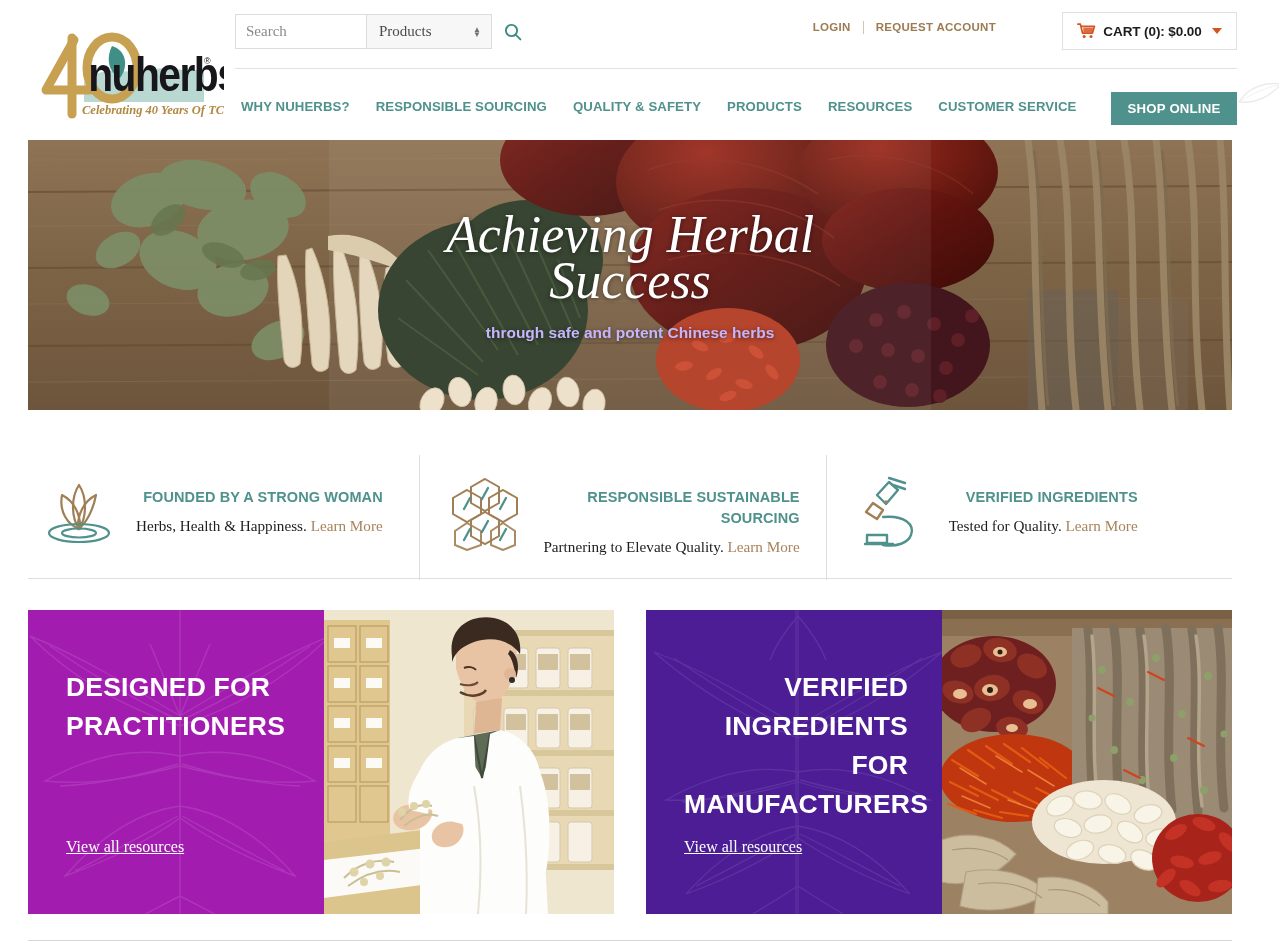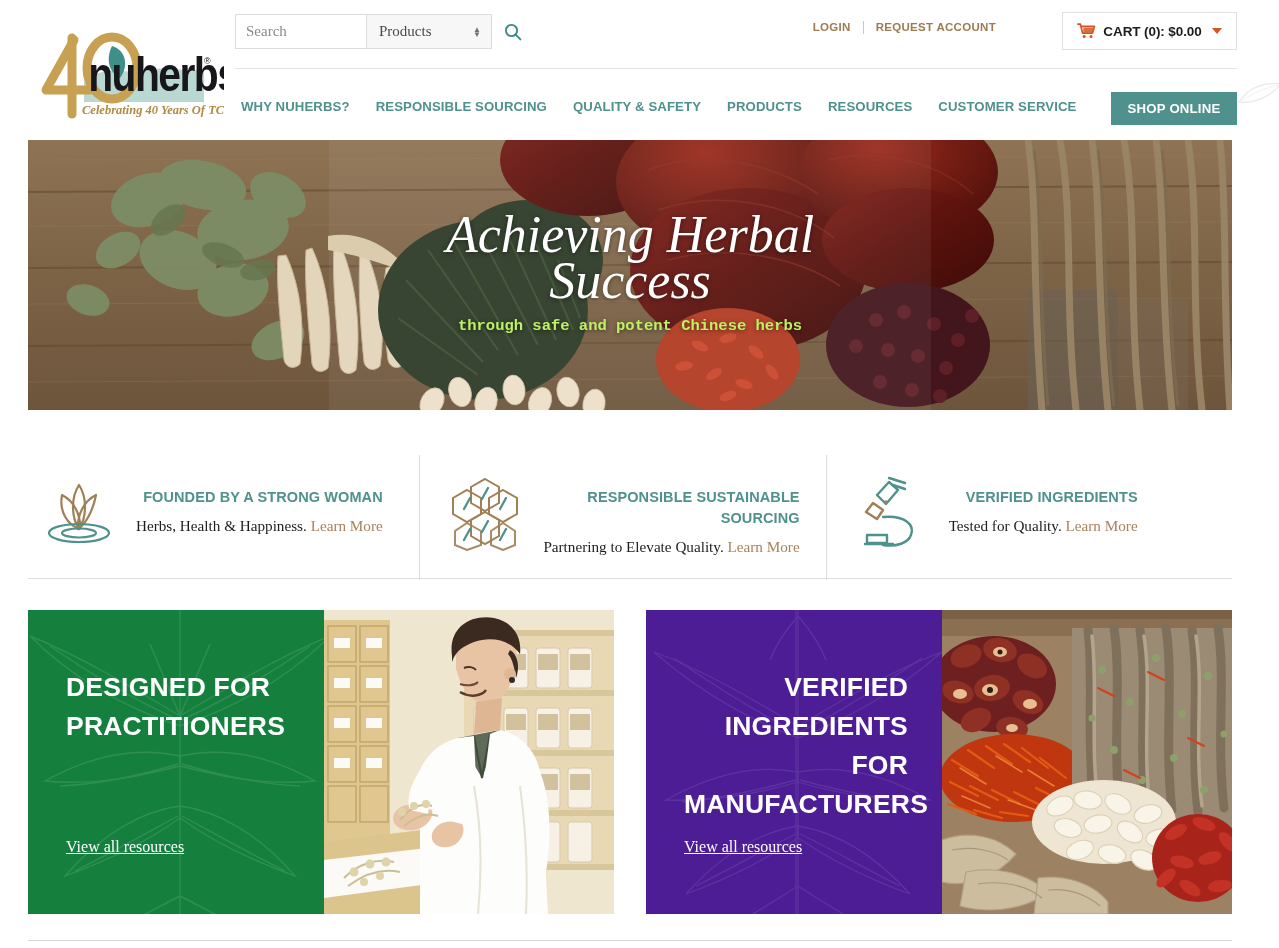--- a/index.html
+++ b/index.html
@@ -183,25 +183,25 @@
     font-family: "Liberation Serif", serif;
     font-style: italic;
     font-size: 52px;
     line-height: 46px;
     color: #fff;
     text-shadow: 0 1px 5px rgba(0,0,0,0.45);
     max-width: 380px;
     margin: 0 auto;
   }
   .hero-sub {
-    margin-top: 13px;
-    font-family: Liberation Mono, monospace;
+    margin-top: 20px;
+    font-family: Liberation Sans, sans-serif;
     font-size: 15.5px;
     font-weight: bold;
-    color: #bef264;
+    color: #c4b5fd;
     text-shadow: 0 1px 4px rgba(0,0,0,0.5);
   }
 
   
   .features {
     position: absolute;
     left: 28px; top: 455px;
     width: 1204px; height: 125px;
     display: flex;
     text-align: right;
@@ -256,21 +256,21 @@
     position: relative;
   }
   .card-panel {
     width: 296px;
     height: 100%;
     position: relative;
     padding: 58px 34px 0 38px;
     overflow: hidden;
     flex: 0 0 296px;
   }
-  .card-panel.teal  { background: #15803d; }
+  .card-panel.teal  { background: #a21caf; }
   .card-panel.brown { background: #4c1d95; text-align: right; }
   .card-watermark {
     position: absolute;
     left: -8px; top: -14px;
     width: 320px; height: 330px;
     opacity: .17;
     pointer-events: none;
   }
   .card-title {
     position: relative;

